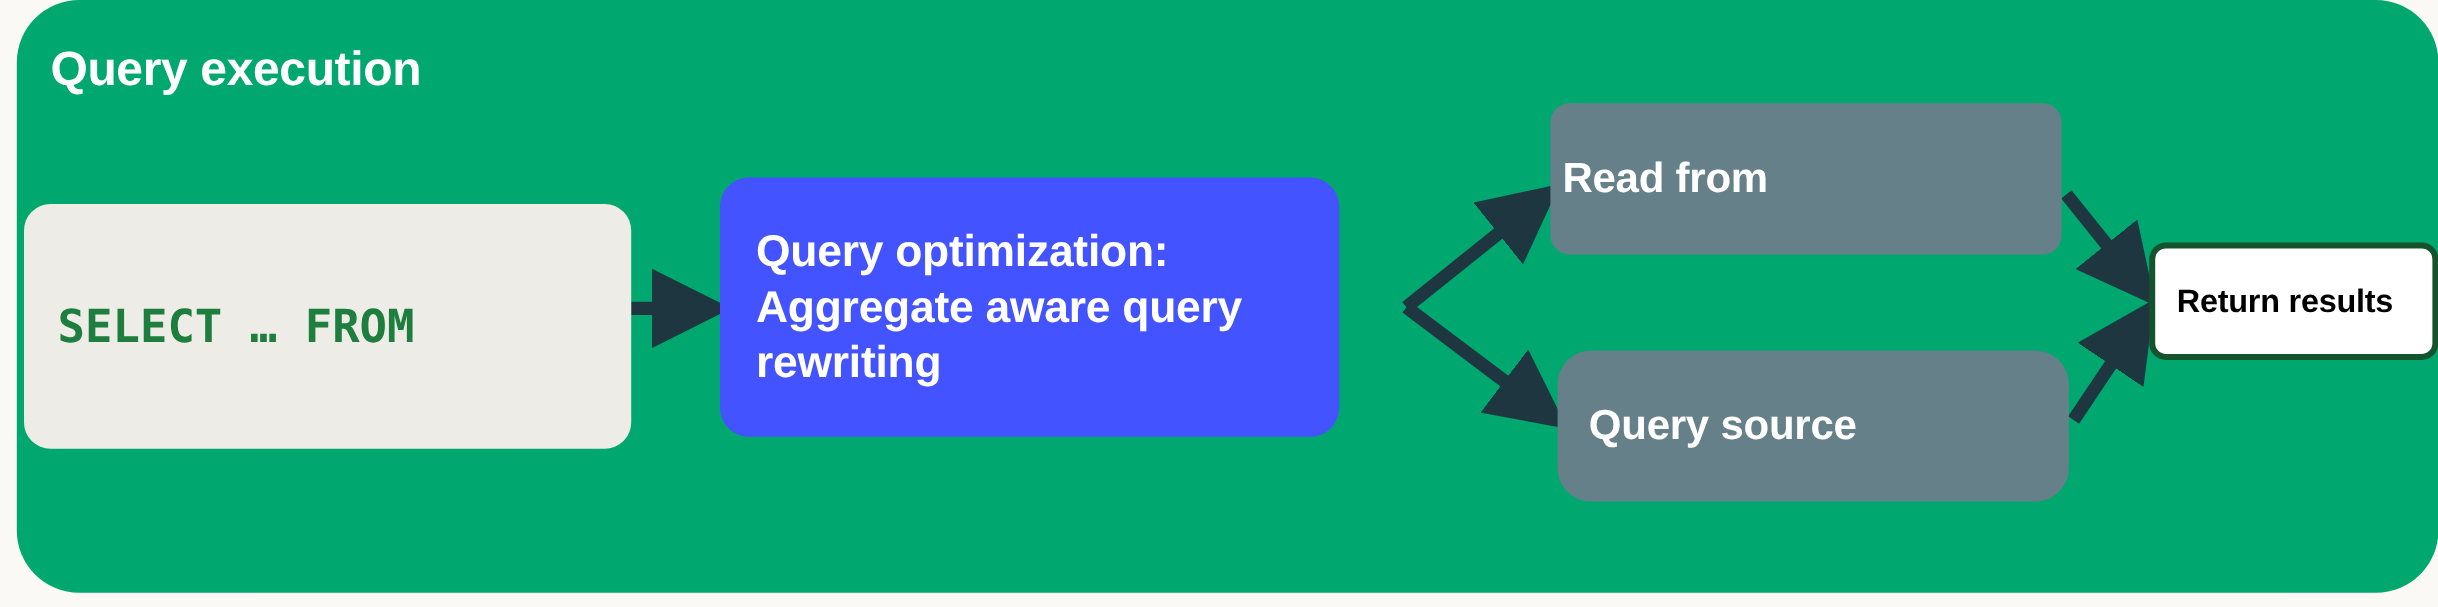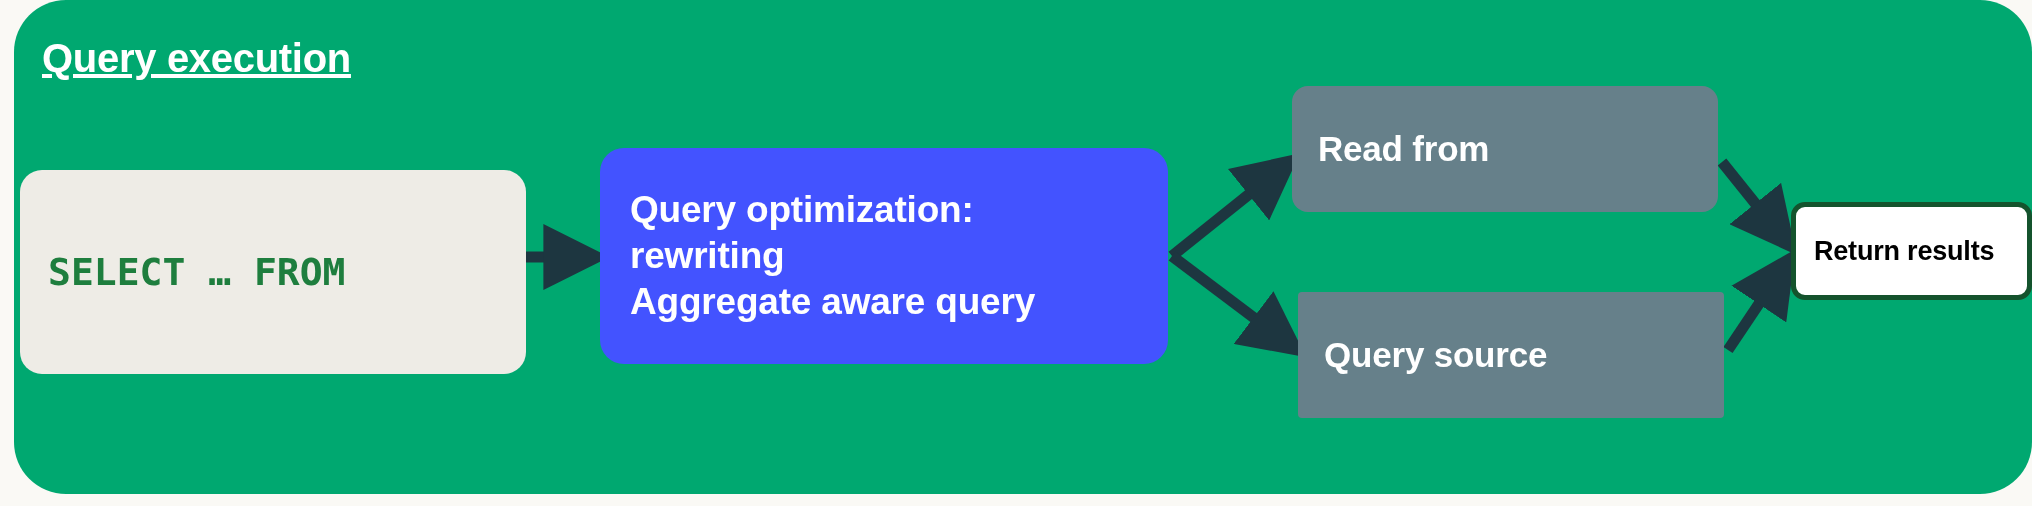--- a/index.html
+++ b/index.html
@@ -34,21 +34,20 @@
 
   #panel-title {
     position: absolute;
     left: 42px;
     top: 36px;
     color: #ffffff;
     font-size: 40px;
     font-weight: bold;
     letter-spacing: -0.3px;
     white-space: nowrap;
-    text-decoration: underline;
   }
 
   
   #arrows {
     position: absolute;
     left: 0; top: 0;
     width: 2032px;
     height: 506px;
     pointer-events: none;
   }
@@ -76,50 +75,50 @@
     font-size: 38px;
     font-weight: bold;
     color: #1e7e3e;
     line-height: 1.28;
     white-space: pre;
   }
 
   #node-optimize {
     left: 600px;
     top: 148px;
-    width: 568px;
+    width: 516px;
     height: 216px;
     background: #4353ff;
     border-radius: 24px;
     padding: 0 30px;
   }
   .opt-line {
     color: #ffffff;
     font-size: 37px;
     font-weight: bold;
     line-height: 1.24;
     letter-spacing: -0.2px;
   }
 
   #node-matview {
     left: 1292px;
     top: 86px;
     width: 426px;
     height: 126px;
     background: #66808a;
     border-radius: 16px;
-    padding: 0 26px;
+    padding: 0 10px;
   }
   #node-sourcedata {
     left: 1298px;
     top: 292px;
     width: 426px;
     height: 126px;
     background: #66808a;
-    border-radius: 4px;
+    border-radius: 28px;
     padding: 0 26px;
   }
   .gray-line {
     color: #ffffff;
     font-size: 35px;
     font-weight: bold;
     line-height: 1.22;
     letter-spacing: -0.2px;
   }
 
@@ -168,22 +167,22 @@
 
     <line x1="1728" y1="350" x2="1787" y2="262" stroke="#1d3640" stroke-width="11" marker-end="url(#ah)"></line>
   </svg>
 
   <div class="node" id="node-sql">
     <div class="sql-line">SELECT … FROM</div>
   </div>
 
   <div class="node" id="node-optimize">
     <div class="opt-line">Query optimization:</div>
+    <div class="opt-line">Aggregate aware query</div>
     <div class="opt-line">rewriting</div>
-    <div class="opt-line">Aggregate aware query</div>
   </div>
 
   <div class="node" id="node-matview">
     <div class="gray-line">Read from</div>
   </div>
 
   <div class="node" id="node-sourcedata">
     <div class="gray-line">Query source</div>
   </div>
 

